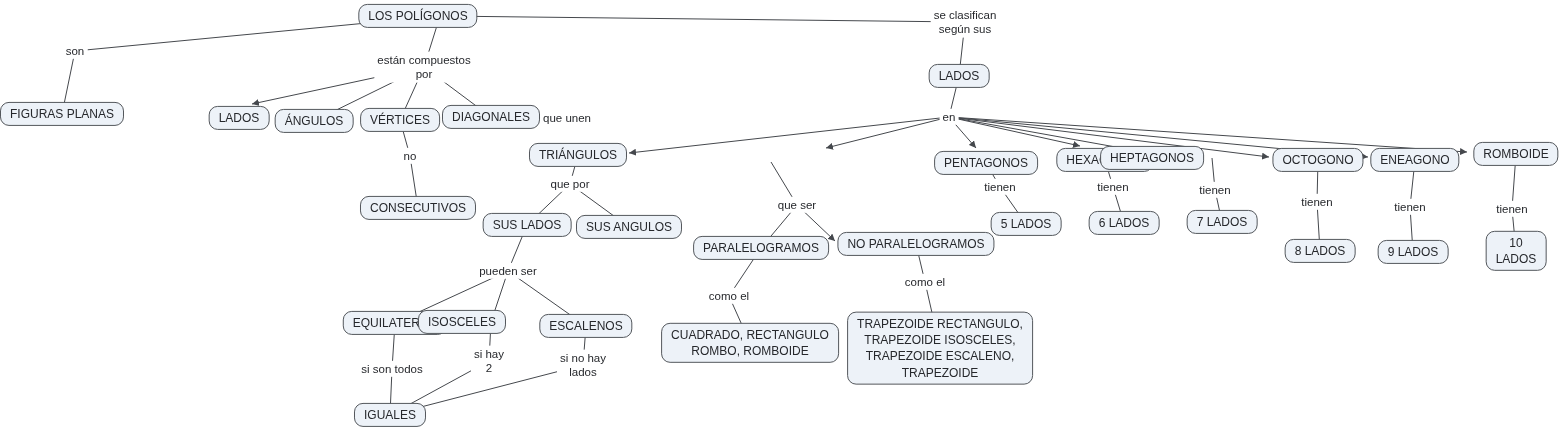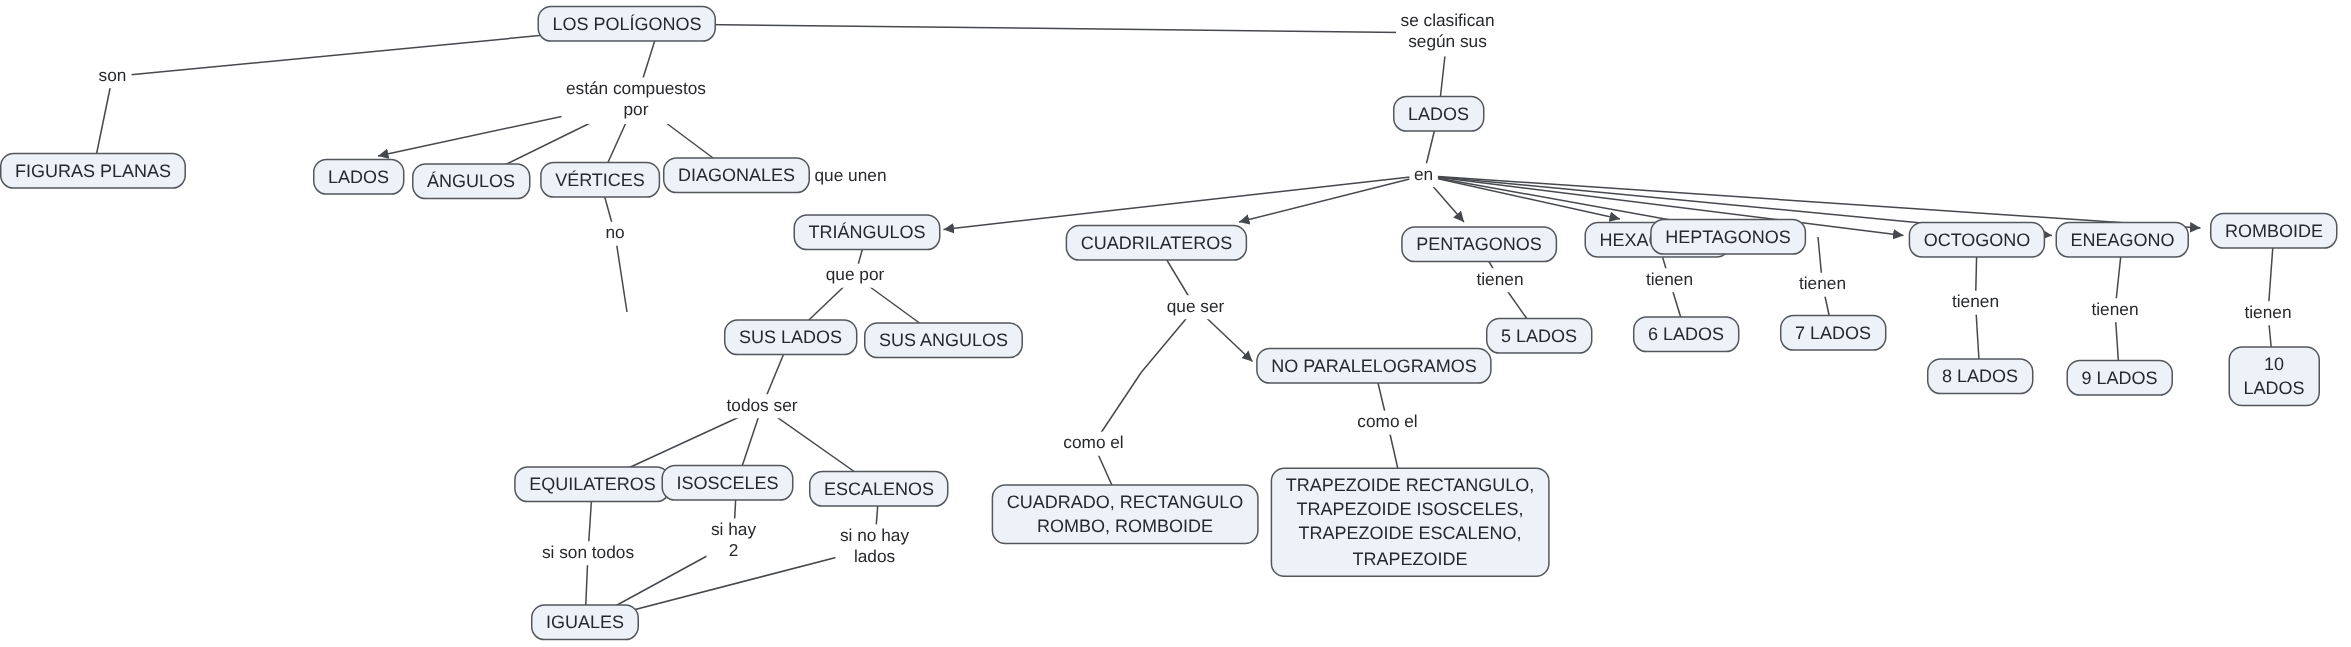--- a/index.html
+++ b/index.html
@@ -182,21 +182,21 @@
 
   <div class="link-label" style="left:75px;top:51px">son</div>
   <div class="link-label" style="left:424px;top:67px">están compuestos
 por</div>
   <div class="link-label" style="left:965px;top:22px">se clasifican
 según sus</div>
   <div class="link-label" style="left:567px;top:118px">que unen</div>
   <div class="link-label" style="left:410px;top:156px">no</div>
   <div class="link-label" style="left:949px;top:117px">en</div>
   <div class="link-label" style="left:570px;top:184px">que por</div>
-  <div class="link-label" style="left:508px;top:271px">todos ser</div>
+  <div class="link-label" style="left:508px;top:271px">pueden ser</div>
   <div class="link-label" style="left:392px;top:369px">si son todos</div>
   <div class="link-label" style="left:489px;top:361px">si hay
 2</div>
   <div class="link-label" style="left:583px;top:365px">si no hay
 lados</div>
   <div class="link-label" style="left:797px;top:205px">que ser</div>
   <div class="link-label" style="left:729px;top:296px">como el</div>
   <div class="link-label" style="left:925px;top:282px">como el</div>
   <div class="link-label" style="left:1000px;top:187px">tienen</div>
   <div class="link-label" style="left:1113px;top:187px">tienen</div>
@@ -204,29 +204,30 @@
   <div class="link-label" style="left:1317px;top:202px">tienen</div>
   <div class="link-label" style="left:1410px;top:207px">tienen</div>
   <div class="link-label" style="left:1512px;top:209px">tienen</div>
 
   <div class="node" style="left:418px;top:16px">LOS POLÍGONOS</div>
   <div class="node" style="left:62px;top:114px">FIGURAS PLANAS</div>
   <div class="node" style="left:239px;top:118px">LADOS</div>
   <div class="node" style="left:314px;top:121px">ÁNGULOS</div>
   <div class="node" style="left:400px;top:120px">VÉRTICES</div>
   <div class="node" style="left:491px;top:117px">DIAGONALES</div>
+  <div class="node" style="left:418px;top:208px">CONSECUTIVOS</div>
   <div class="node" style="left:959px;top:76px">LADOS</div>
   <div class="node" style="left:578px;top:155px">TRIÁNGULOS</div>
   <div class="node" style="left:527px;top:225px">SUS LADOS</div>
   <div class="node" style="left:629px;top:227px">SUS ANGULOS</div>
   <div class="node" style="left:395px;top:323px">EQUILATEROS</div>
-  <div class="node" style="left:485px;top:322px">ISOSCELES</div>
+  <div class="node" style="left:462px;top:322px">ISOSCELES</div>
   <div class="node" style="left:586px;top:326px">ESCALENOS</div>
   <div class="node" style="left:390px;top:415px">IGUALES</div>
-  <div class="node" style="left:771px;top:162px">CUADRILATEROS</div>
+  <div class="node" style="left:761px;top:248px">PARALELOGRAMOS</div>
   <div class="node" style="left:916px;top:244px">NO PARALELOGRAMOS</div>
   <div class="node" style="left:750px;top:343px">CUADRADO, RECTANGULO
 ROMBO, ROMBOIDE</div>
   <div class="node" style="left:940px;top:348px">TRAPEZOIDE RECTANGULO,
 TRAPEZOIDE ISOSCELES,
 TRAPEZOIDE ESCALENO,
 TRAPEZOIDE</div>
   <div class="node" style="left:986px;top:163px">PENTAGONOS</div>
   <div class="node" style="left:1026px;top:224px">5 LADOS</div>
   <div class="node" style="left:1105px;top:160px">HEXAGONOS</div>

